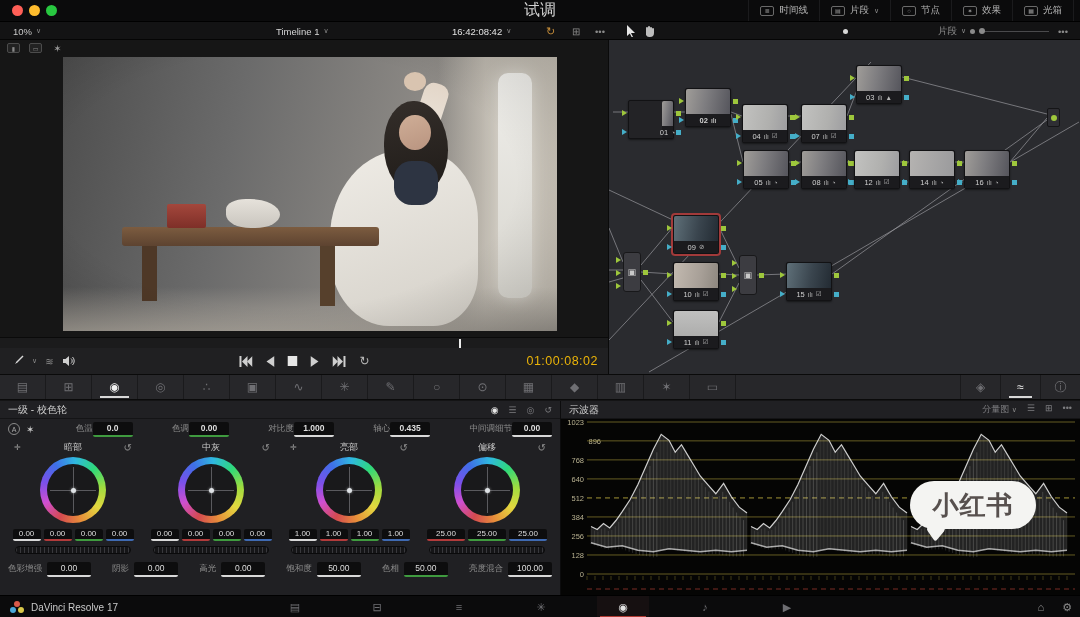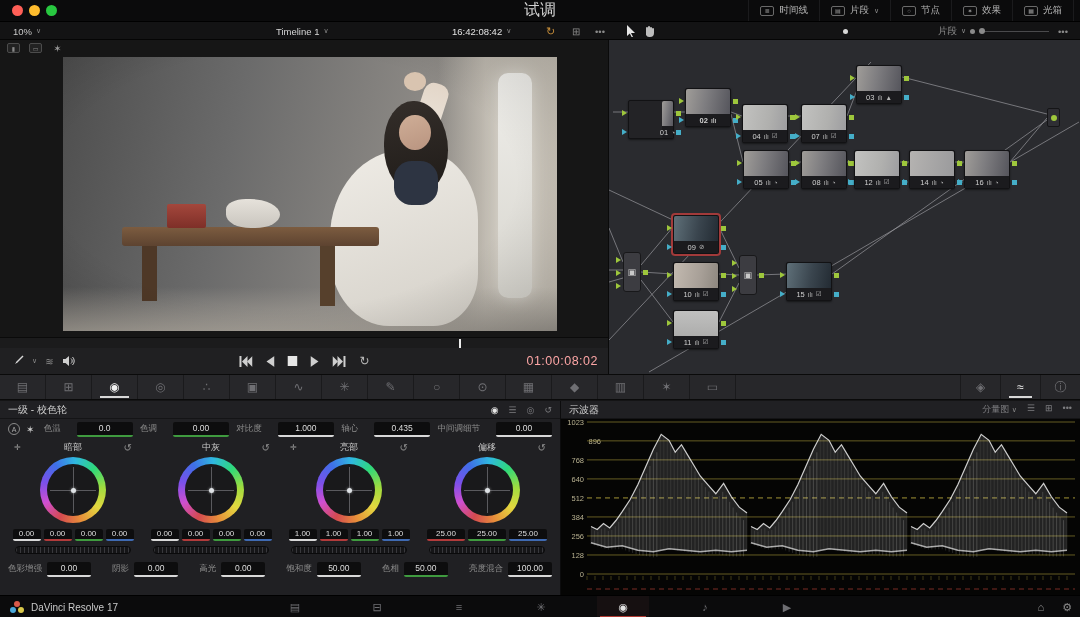--- a/index.html
+++ b/index.html
@@ -33,21 +33,21 @@
   .vt{width:13px;height:10px;border:1px solid #4c4c4c;border-radius:2px;background:#222;display:flex;align-items:center;justify-content:center;font-size:6px;color:#888;}
   .canvas{position:absolute;top:0;left:0;right:0;height:297px;background:#161616;overflow:hidden;}
   .photo{position:absolute;left:63px;top:17px;width:494px;height:274px;overflow:hidden;
      background:linear-gradient(102deg,#4e4e4e 0%,#6b6b6b 34%,#8b8884 66%,#a09b93 100%);}
   .ph{position:absolute;}
   .ruler{position:absolute;top:297px;left:0;right:0;height:11px;background:#1b1b1c;border-top:1px solid #0a0a0a;}
   .playhead{position:absolute;left:459px;top:1px;width:2px;height:9px;background:#ececec;}
   .transport{position:absolute;top:308px;left:0;right:0;height:26px;background:#202022;display:flex;align-items:center;}
   .t-left{display:flex;align-items:center;gap:8px;margin-left:12px;}
   .t-center{position:absolute;left:50%;transform:translateX(-50%);display:flex;align-items:center;gap:13px;}
-  .t-right{margin-left:auto;margin-right:10px;font-size:12.5px;color:#fca5a5;letter-spacing:.5px;}
+  .t-right{margin-left:auto;margin-right:10px;font-size:12.5px;color:#eab308;letter-spacing:.5px;}
   .tico svg{display:block;}
   .loop{color:#b9b9b9;font-size:12px;}
 
   
   .nodegraph{position:absolute;top:40px;left:608px;width:472px;height:334px;background:#2a2b2f;border-left:1px solid #0a0a0a;overflow:hidden;}
   .edges{position:absolute;inset:0;}
   .node{position:absolute;width:46px;border-radius:2px;background:#232326;border:1px solid #121214;box-shadow:0 1px 2px rgba(0,0,0,.5);}
   .node.selected{outline:2px solid #a23a3a;}
   .node .thumb{height:25px;border-radius:2px 2px 0 0;}
   .node .nbar{height:12px;background:#1b1b1e;display:flex;align-items:center;justify-content:center;gap:3px;color:#d0d0d0;font-size:7.5px;border-radius:0 0 2px 2px;}
@@ -79,23 +79,23 @@
   
   .bottom{position:absolute;top:401px;left:0;right:0;height:194px;}
   .wheels-panel{position:absolute;left:0;top:0;width:560px;height:194px;background:#202023;}
   .phead{height:18px;display:flex;align-items:center;padding:0 8px;border-bottom:1px solid #141416;}
   .phead .ptitle{font-size:10px;color:#d0d0d0;}
   .phead .picos{margin-left:auto;display:flex;gap:10px;font-size:9px;color:#7d7d80;}
   .phead .picos .on{color:#e8e8e8;}
   .params{height:20px;display:flex;align-items:center;gap:6px;padding:0 8px;font-size:8.5px;}
   .circA{width:12px;height:12px;border:1px solid #8a8a8a;border-radius:50%;display:flex;align-items:center;justify-content:center;font-size:7px;color:#aaa;}
   .wand{color:#cfcfcf;font-size:10px;margin-right:2px;}
-  .pfield{display:flex;align-items:center;gap:16px;margin-left:auto0;}
+  .pfield{display:flex;align-items:center;gap:0;margin-left:auto0;}
   .vbox{background:#0d0d0e;color:#dedede;font-size:8.5px;text-align:center;border-radius:2px;padding:1px 0 2px;border-bottom:2px solid #d8d8d8;}
-  .params .vbox{width:56px;}
+  .params .vbox{width:40px;font-weight:bold;}
   .wheels-row{display:flex;padding:0 4px;}
   .wcol{width:138px;display:flex;flex-direction:column;align-items:center;}
   .whead{width:118px;display:flex;align-items:center;justify-content:space-between;height:16px;font-size:9px;color:#c9c9c9;}
   .whead .pick{color:#9a9a9a;font-size:8px;width:10px;}
   .whead .rst{color:#8f8f8f;font-size:10px;width:10px;text-align:right;}
   .wheel{width:66px;height:66px;border-radius:50%;position:relative;margin:2px 0 6px;
     background:conic-gradient(from 205deg,#d44a50,#cf4fd0,#7a50ea,#3f6fe8,#2fb9e0,#2fd97a,#9fdc3f,#e3d83f,#e88f3a,#d44a50);}
   .wheel .inner{position:absolute;inset:7px;border-radius:50%;background:#19191b;}
   .wheel .chv,.wheel .chh{position:absolute;background:#5a5a5e;}
   .wheel .chv{left:50%;top:10px;bottom:10px;width:1px;}
@@ -898,20 +898,21 @@
               <line x1="481.73333333333335" y1="136.29581877617272" x2="481.73333333333335" y2="72.86803581916335" stroke="#ffffff" opacity="0.15" stroke-width="1"></line>
               <line x1="485.20000000000005" y1="136.86522558319152" x2="485.20000000000005" y2="76.56857679744479" stroke="#ffffff" opacity="0.15" stroke-width="1"></line>
               <line x1="488.66666666666663" y1="137.43463239021037" x2="488.66666666666663" y2="82.91058622364625" stroke="#ffffff" opacity="0.16" stroke-width="1"></line>
               <line x1="492.1333333333333" y1="137.67385564123916" x2="492.1333333333333" y2="88.59222853786773" stroke="#ffffff" opacity="0.16" stroke-width="1"></line>
               <line x1="495.6" y1="137.58289533627794" x2="495.6" y2="93.6135037401092" stroke="#ffffff" opacity="0.17" stroke-width="1"></line>
               <line x1="499.06666666666666" y1="137.49193503131676" x2="499.06666666666666" y2="98.13950360836564" stroke="#ffffff" opacity="0.17" stroke-width="1"></line>
               <line x1="502.5333333333333" y1="137.40097472635554" x2="502.5333333333333" y2="101.17967747466702" stroke="#ffffff" opacity="0.18" stroke-width="1"></line>
               <line x1="506" y1="131.31001442139436" x2="506" y2="94.21985134096842" stroke="#ffffff" opacity="0.06" stroke-width="1"></line>
             </g>
           </svg>
+        <div class="wm-badge">小红书</div>
       </div>
     </section>
   </div>
 
   <footer class="dock">
     <div class="brand">
       <span class="logo">
         <i style="left:4px;top:0;background:#d95b4a"></i>
         <i style="left:0;top:6px;background:#4aa8d9"></i>
         <i style="left:8px;top:6px;background:#d9c84a"></i>

